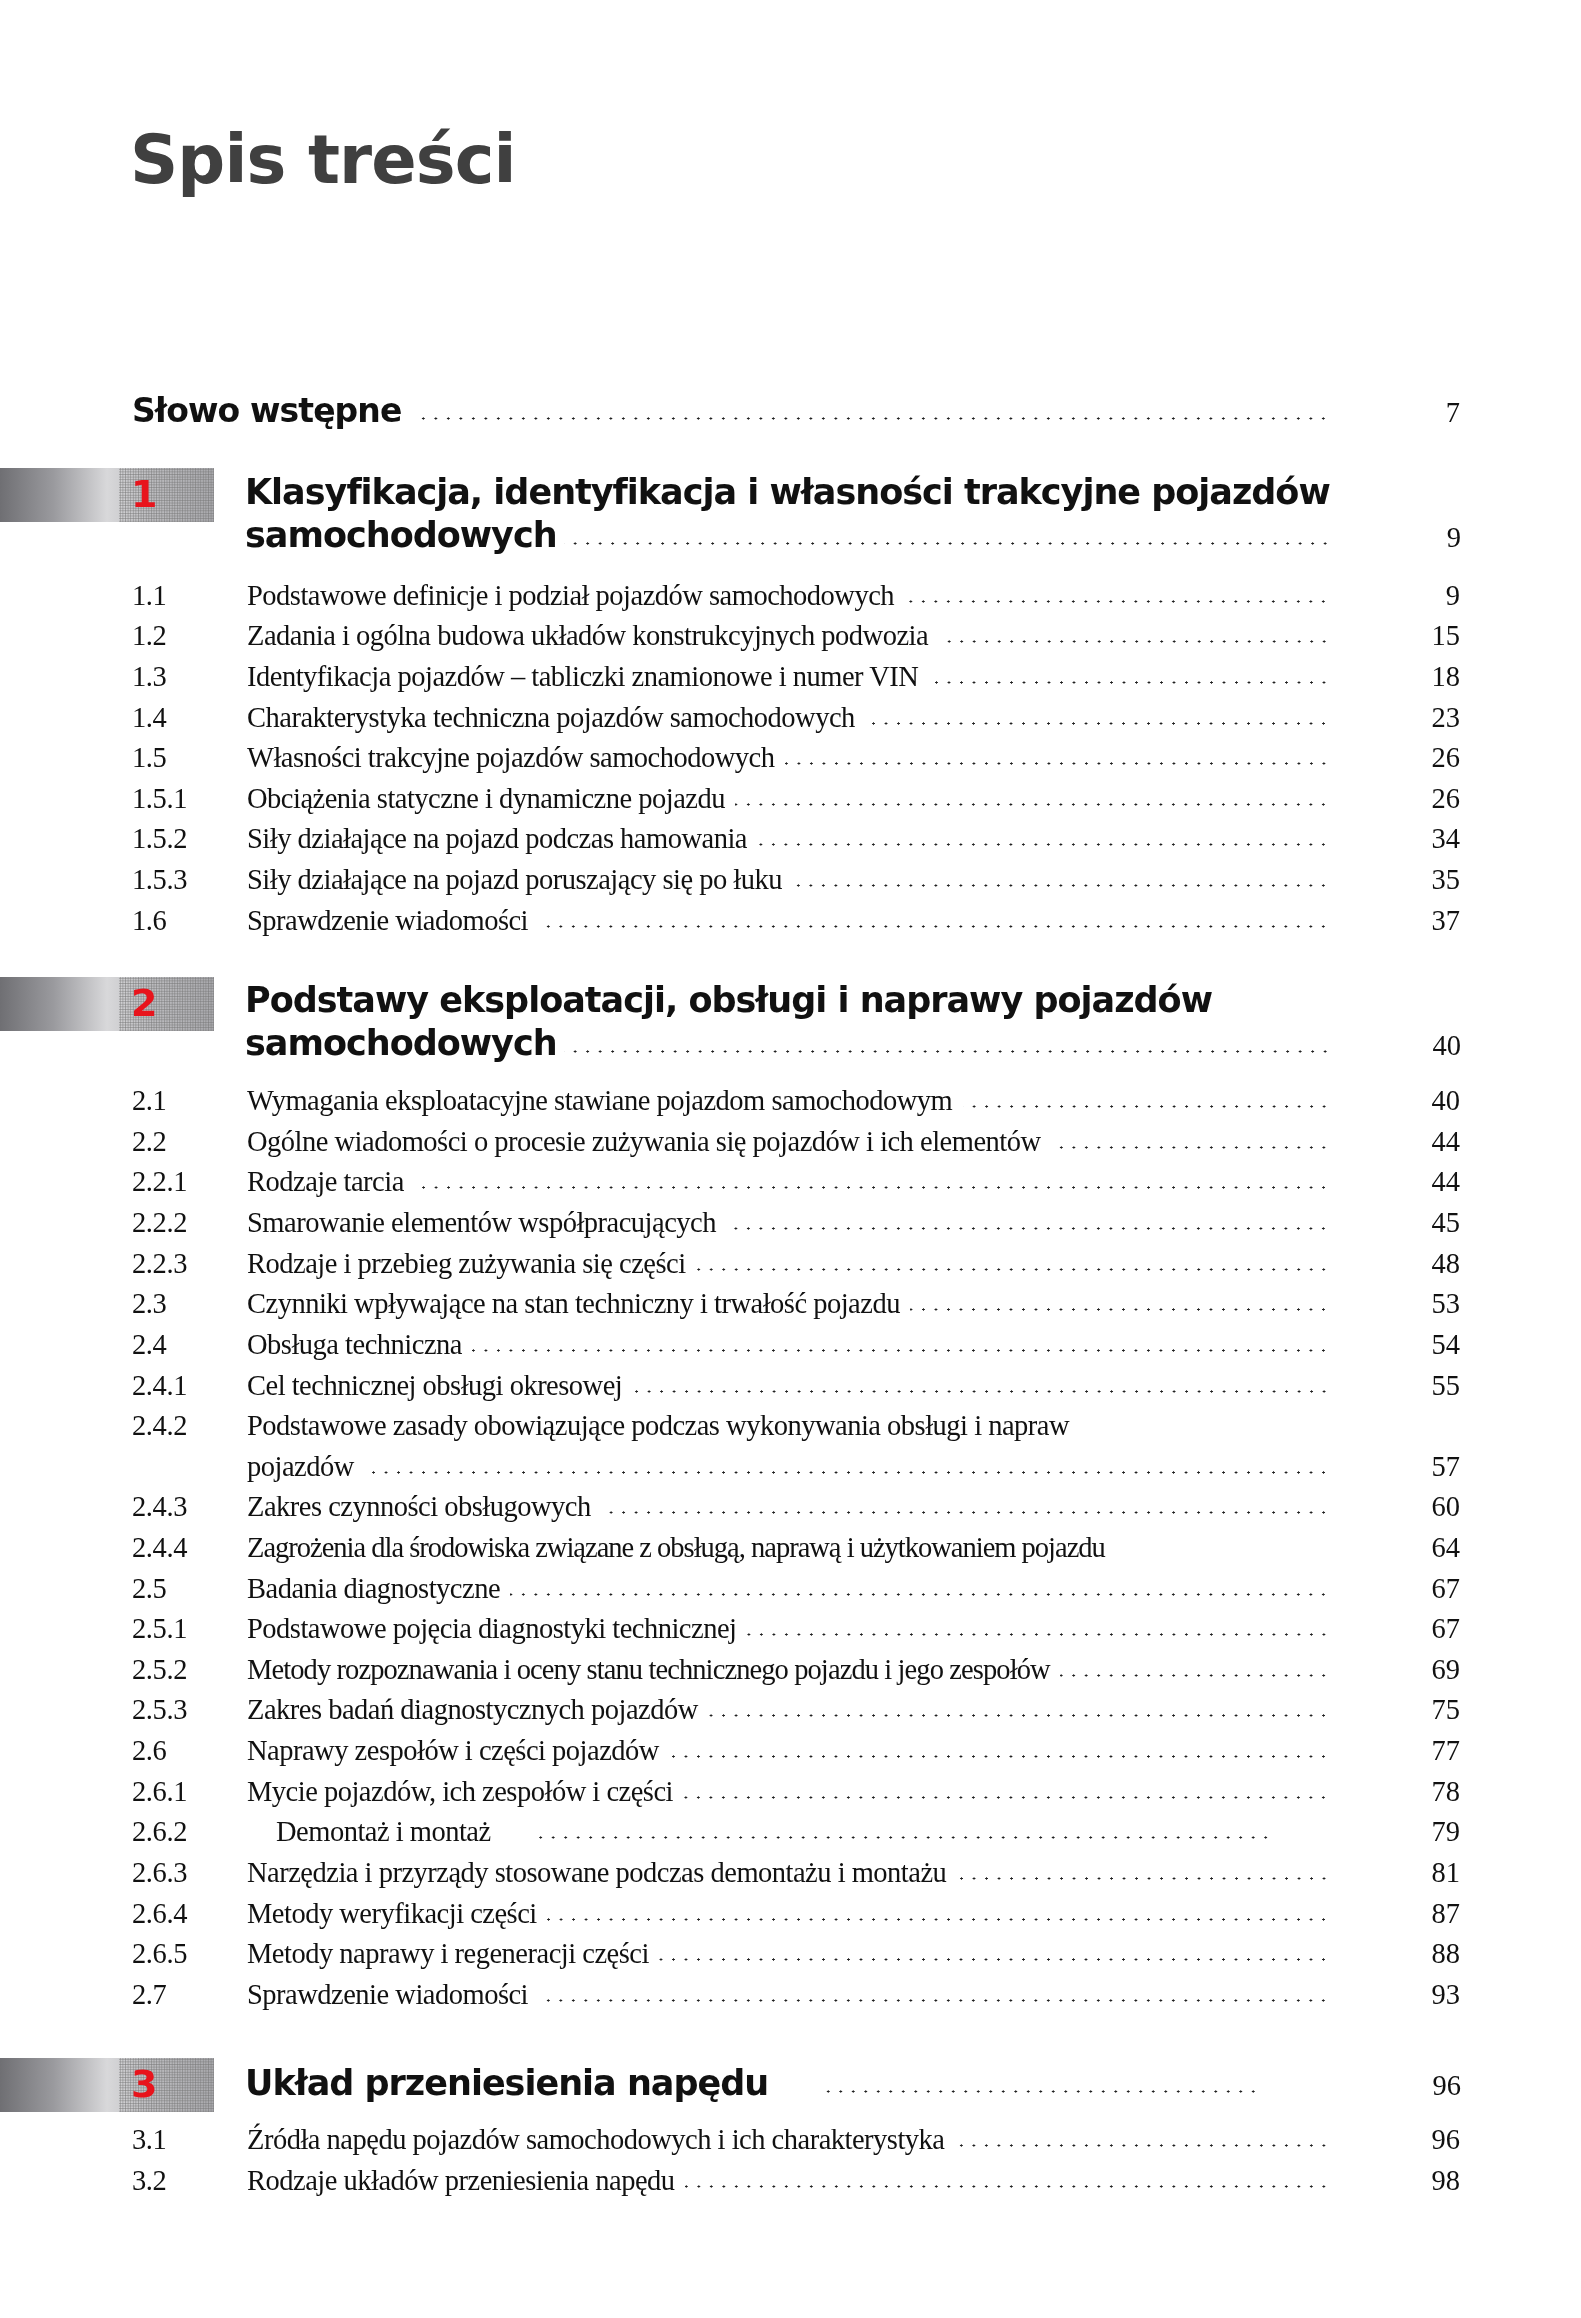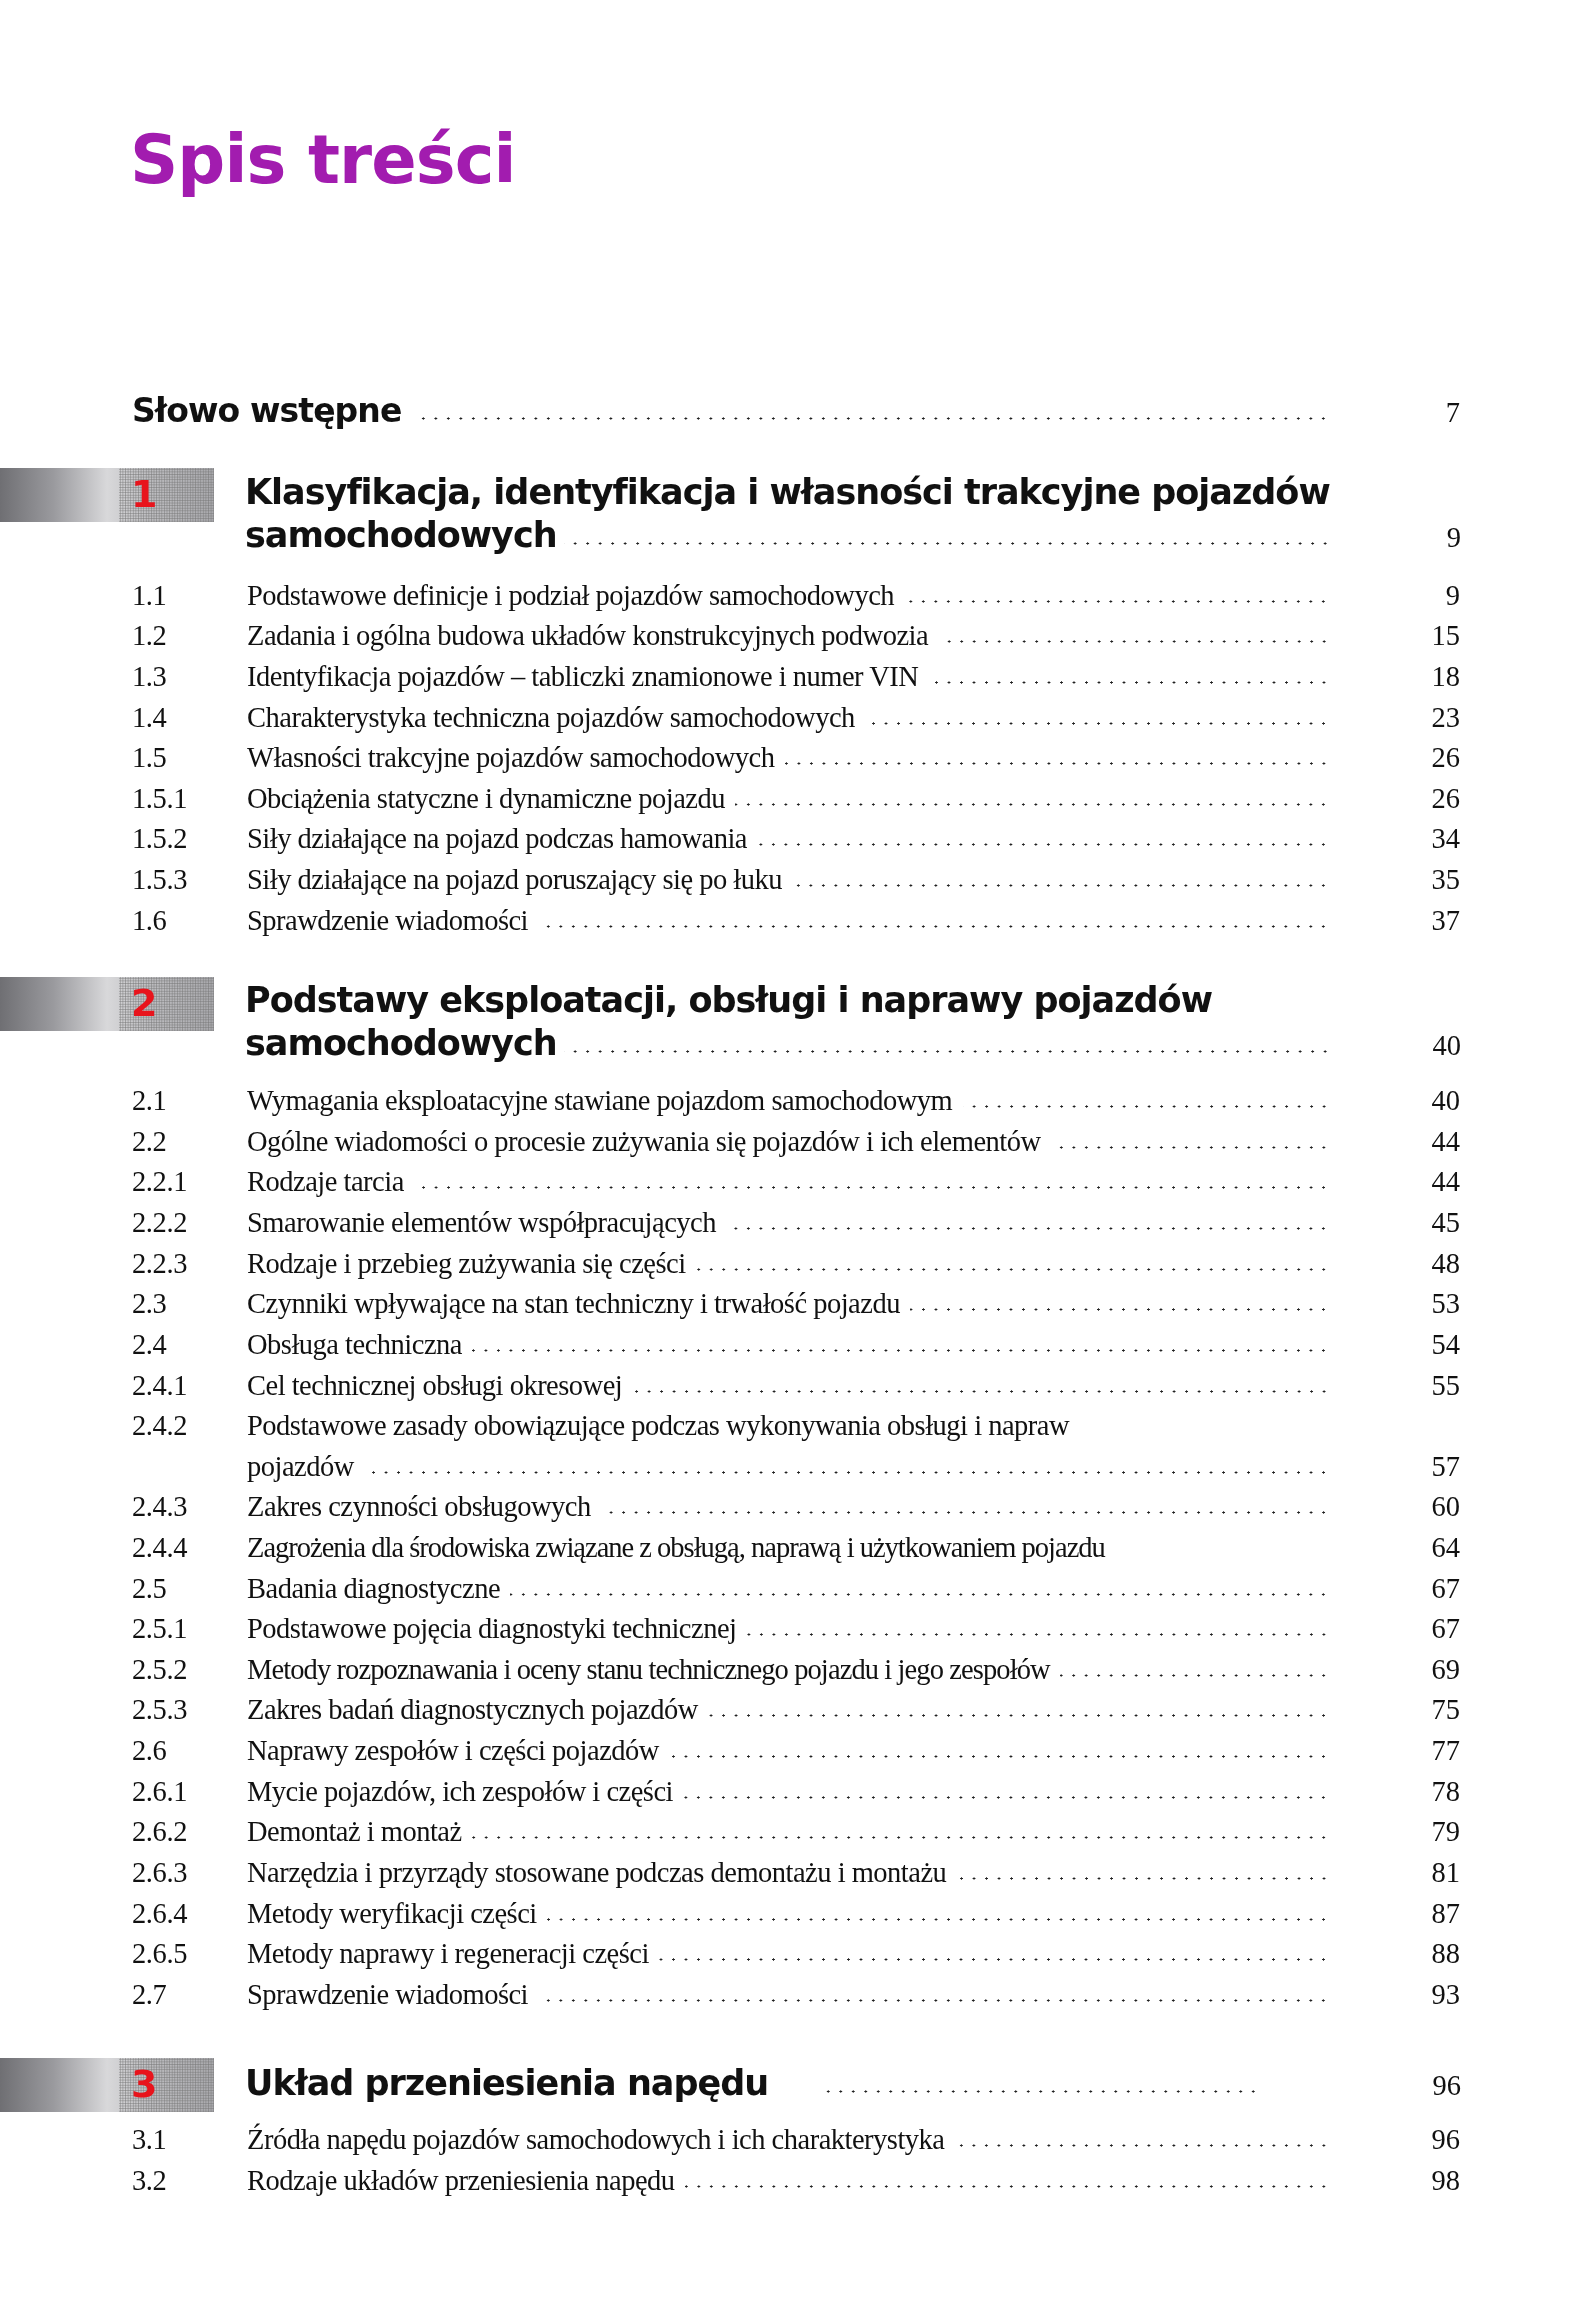--- a/index.html
+++ b/index.html
@@ -3,21 +3,21 @@
 <meta charset="utf-8">
 <style>
   html, body { margin: 0; padding: 0; }
   body {
     width: 1581px; height: 2319px; background: #ffffff; position: relative; overflow: hidden;
     color: #111;
   }
   .title {
     position: absolute; left: 130px; top: 121px;
     font-family: "DejaVu Sans", sans-serif; font-weight: bold; font-size: 67px;
-    letter-spacing: -0.9px; margin: 0; color: #a21caf;
+    letter-spacing: -0.9px; margin: 0; color: #404040;
   }
   .toc { position: absolute; left: 0; top: 0; width: 1581px; }
   .row {
     position: absolute; left: 132px; width: 1328px; display: flex; align-items: baseline;
     font-family: "Liberation Serif", serif; font-size: 28.5px; height: 41px; line-height: 41px;
   }
   .row .num { width: 115px; flex: 0 0 115px; letter-spacing: -0.4px; }
   .row .txt { white-space: nowrap; letter-spacing: -0.5px; }
   .row .dots-wrap { flex: 1 1 auto; margin-left: 10.4px; margin-right: 0; position: relative; height: 26px;}
   .row .dots-wrap::before {
@@ -293,21 +293,21 @@
       <span class="spacer"></span>
       <span class="page">77</span>
     </div>
   <div class="row" style="top:1771px;">
       <span class="num">2.6.1</span>
       <span class="txt">Mycie pojazdów, ich zespołów i części</span>
       <span class="dots-wrap"></span>
       <span class="spacer"></span>
       <span class="page">78</span>
     </div>
-  <div class="row" style="top:1811px;">
+  <div class="row" style="top:1811px;gap:29px;">
       <span class="num">2.6.2</span>
       <span class="txt">Demontaż i montaż</span>
       <span class="dots-wrap"></span>
       <span class="spacer"></span>
       <span class="page">79</span>
     </div>
   <div class="row" style="top:1852px;">
       <span class="num">2.6.3</span>
       <span class="txt">Narzędzia i przyrządy stosowane podczas demontażu i montażu</span>
       <span class="dots-wrap"></span>

